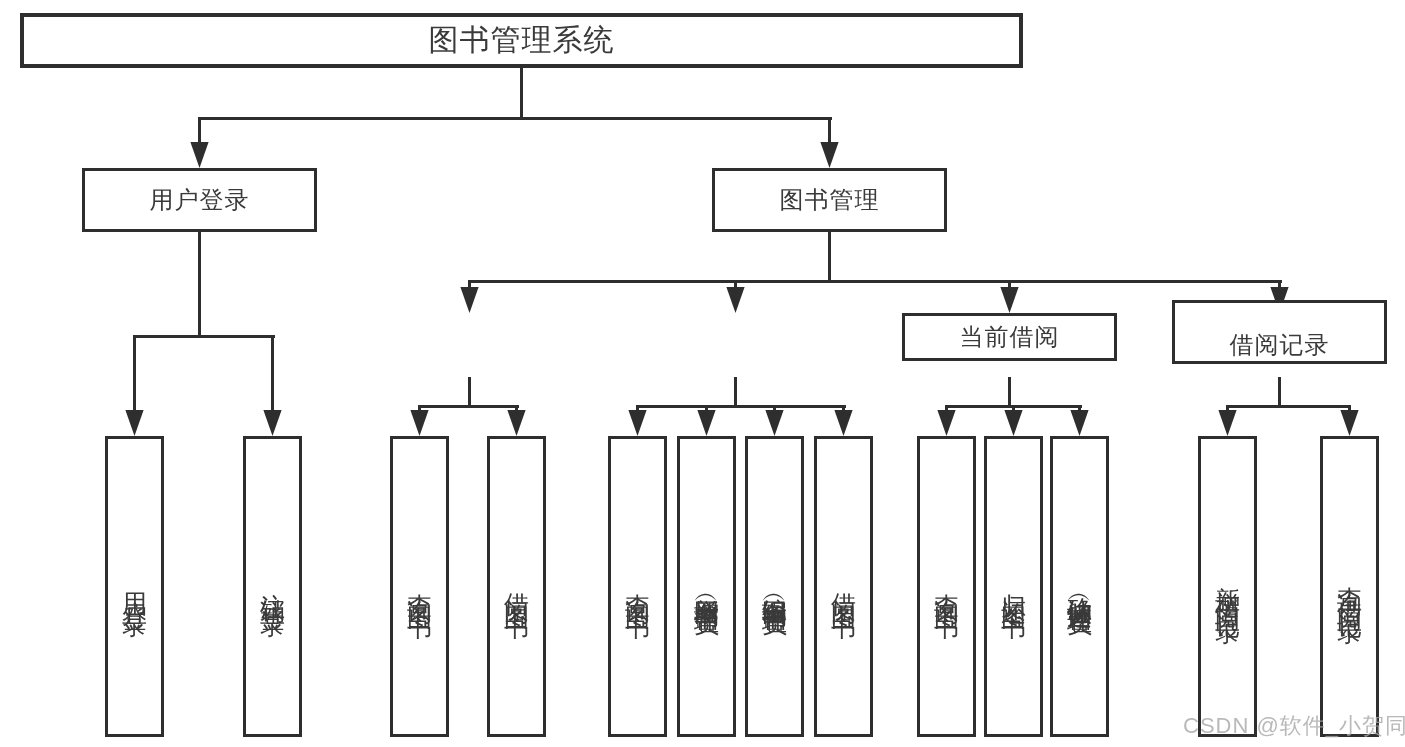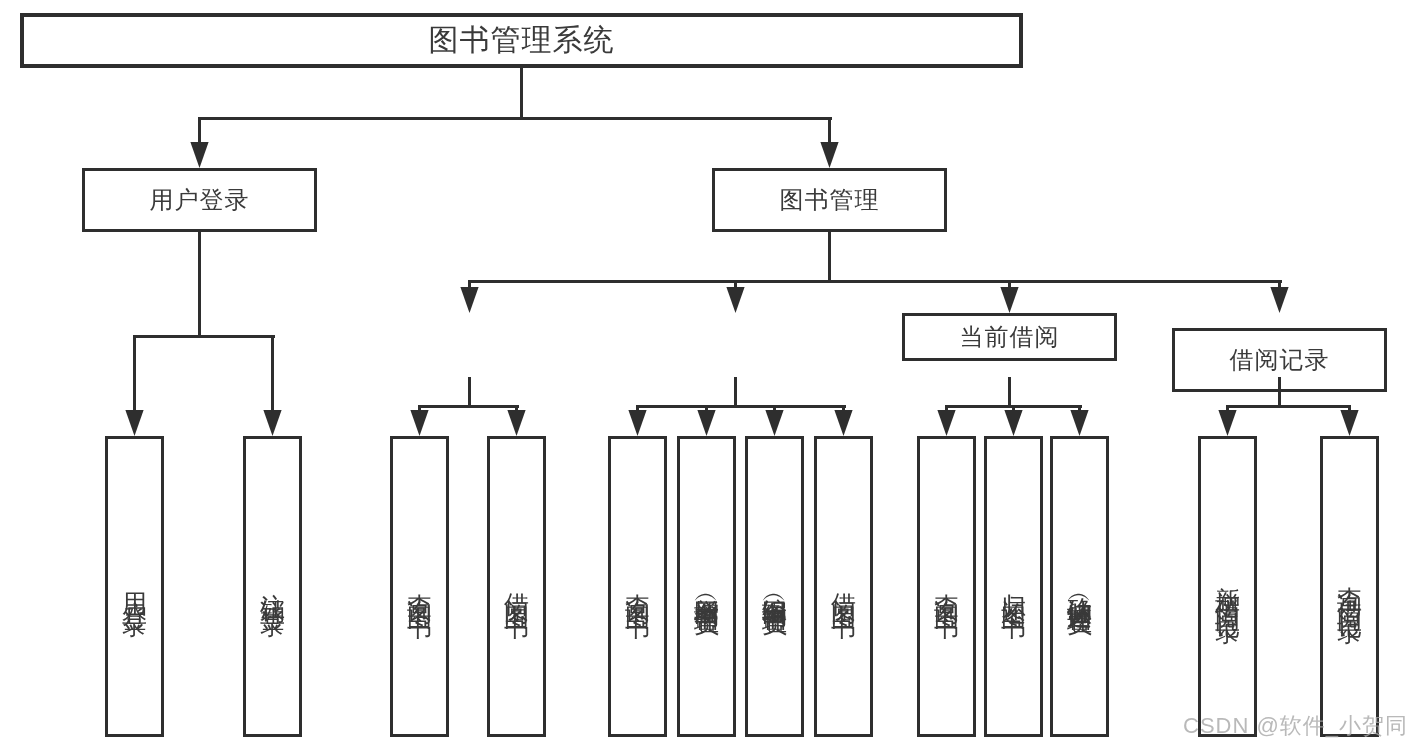--- a/index.html
+++ b/index.html
@@ -86,21 +86,21 @@
   <div class="line" style="left:734px;  top:280px; width:3px;   height:10px;"></div>
   <div class="arrow" style="left:726px;  top:287px;"></div>
   <div class="line" style="left:1008px; top:280px; width:3px;   height:10px;"></div>
   <div class="arrow" style="left:1000px; top:287px;"></div>
   <div class="line" style="left:1278px; top:280px; width:3px;   height:10px;"></div>
   <div class="arrow" style="left:1270px; top:287px;"></div>
 
   <div class="node hbox" style="left:902px; top:313px; width:215px; height:48px;">
     <span>当前借阅</span>
   </div>
-  <div class="node hbox" style="left:1172px; top:328px; width:215px; height:64px;">
+  <div class="node hbox" style="left:1172px; top:300px; width:215px; height:64px;align-items:flex-end;">
     <span>借阅记录</span>
   </div>
 
   <div class="line" style="left:468px; top:377px; width:3px;   height:31px;"></div>
   <div class="line" style="left:418px; top:405px; width:101px; height:3px;"></div>
   <div class="line" style="left:418px; top:405px; width:3px;   height:8px;"></div>
   <div class="arrow" style="left:410px; top:410px;"></div>
   <div class="line" style="left:515px; top:405px; width:3px;   height:8px;"></div>
   <div class="arrow" style="left:507px; top:410px;"></div>
 

